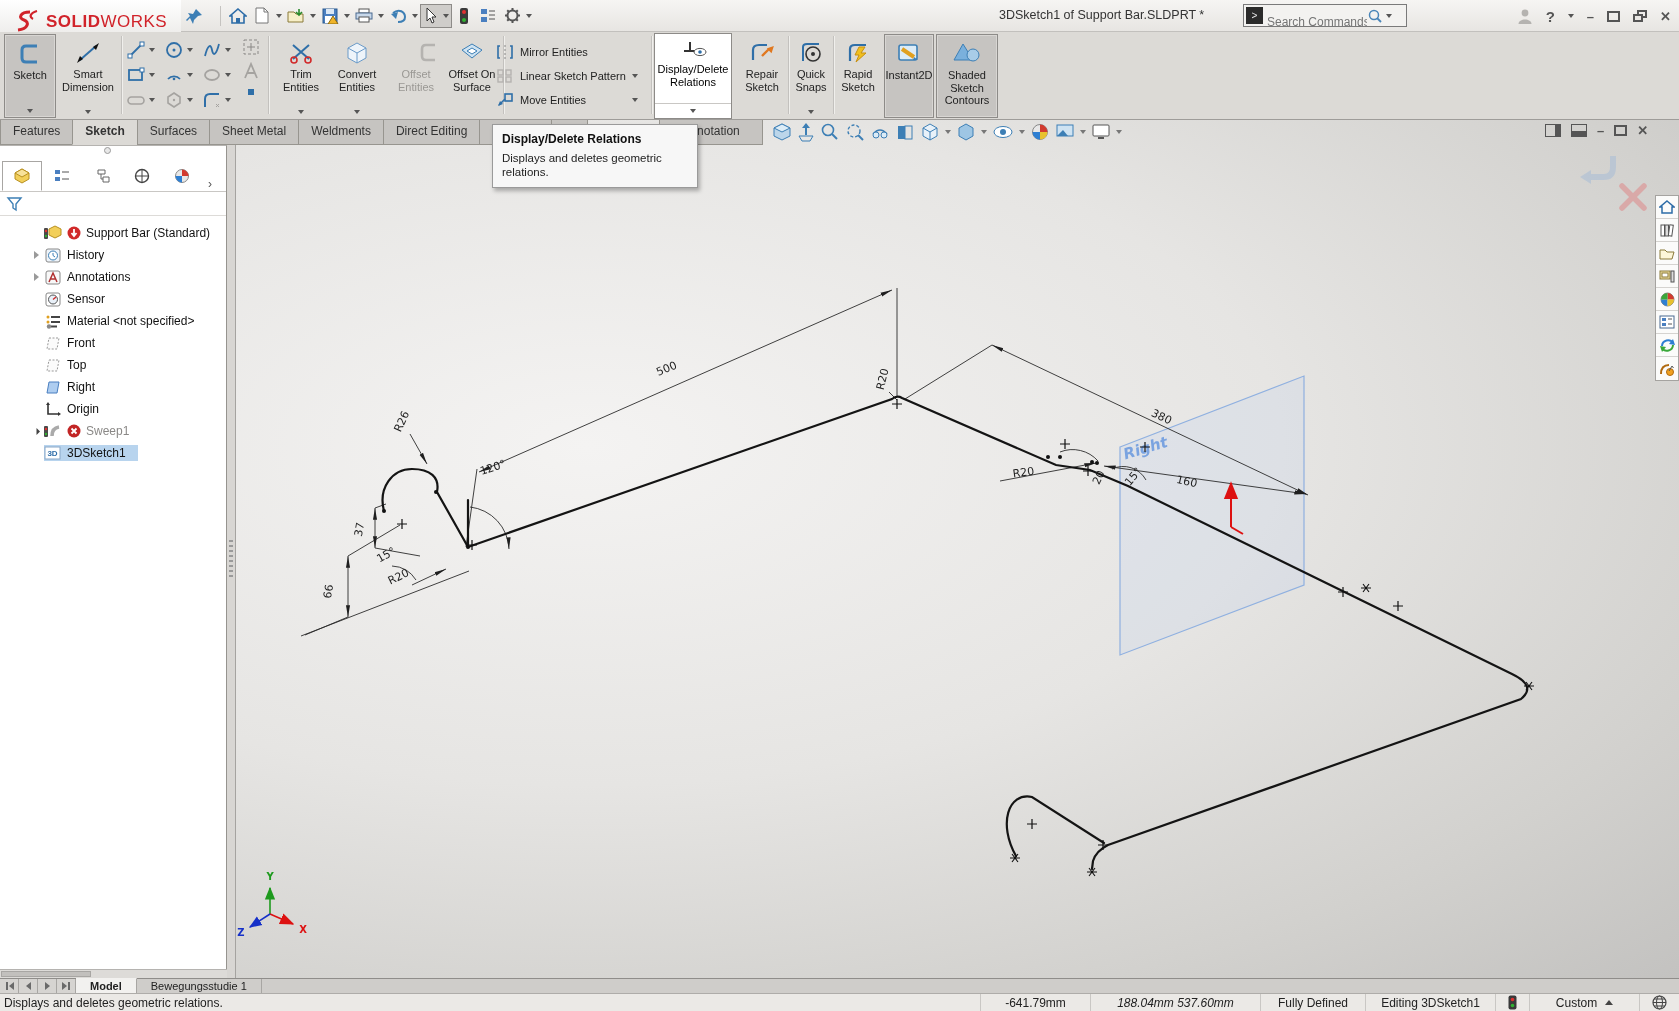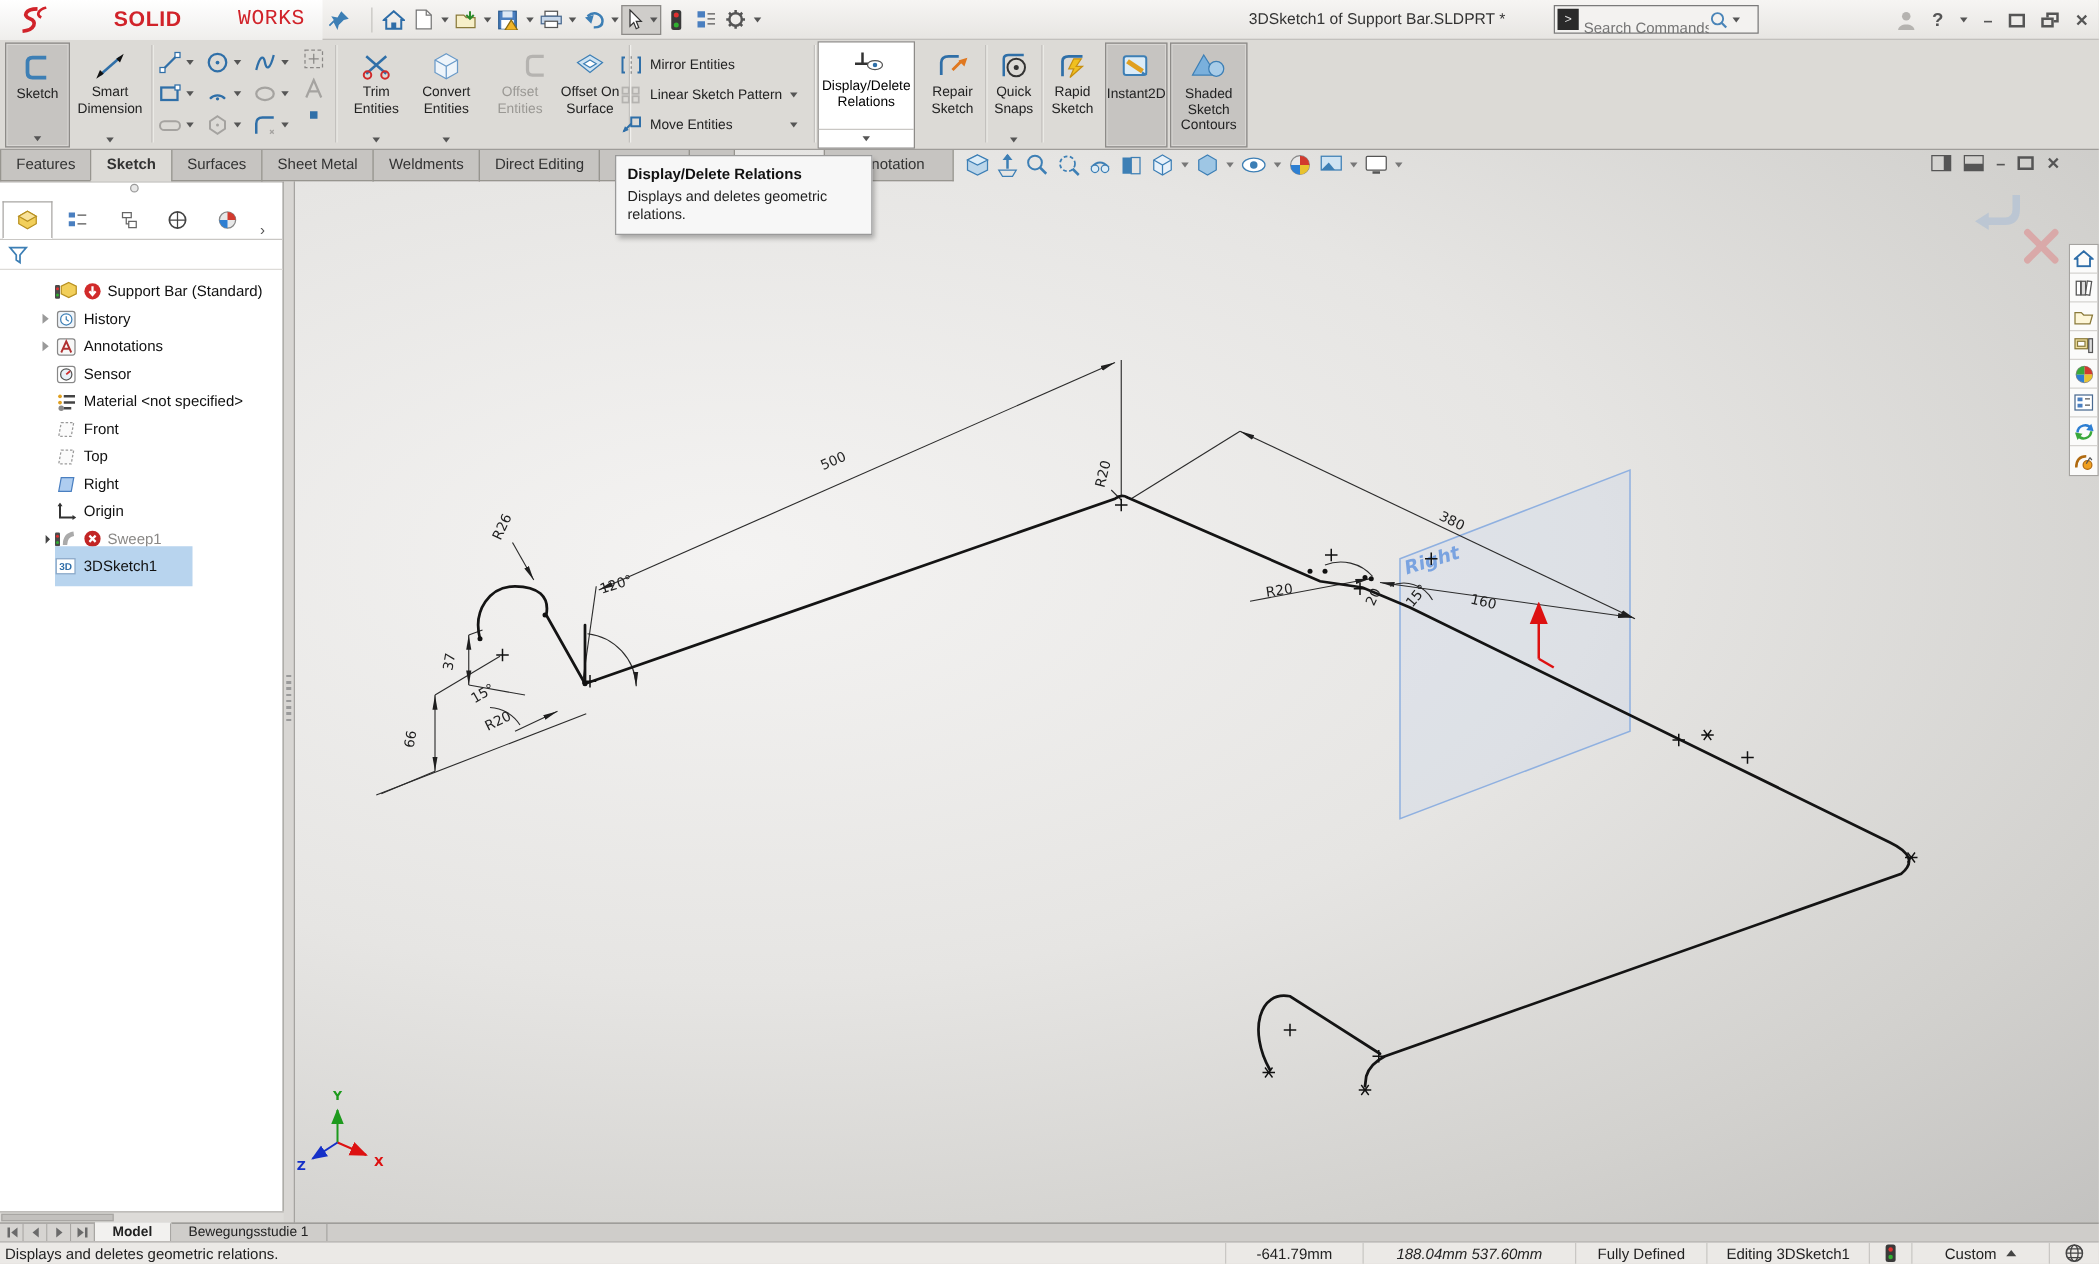--- a/index.html
+++ b/index.html
@@ -1,23 +1,23 @@
 <!DOCTYPE html>
 <html><head>
 <meta charset="utf-8">
 <style>
   *{box-sizing:border-box;margin:0;padding:0;font-family:"Liberation Sans",sans-serif;}
   html,body{width:1679px;height:1011px;overflow:hidden;background:#dcdad6;}
   .abs{position:absolute;}
   
   .titlebar{position:absolute;left:0;top:0;width:1679px;height:32px;background:linear-gradient(#f6f5f3,#e7e5e2);border-bottom:1px solid #c2c0bd;display:flex;align-items:center;z-index:40;}
-  .logo-wrap{display:flex;align-items:center;padding:0 14px 0 10px;height:32px;background:linear-gradient(#ffffff,#efeeec);gap:45px;}
+  .logo-wrap{display:flex;align-items:flex-end;padding:0 14px 0 10px;height:32px;background:linear-gradient(#ffffff,#efeeec);}
   .logo-glyph{width:30px;height:22px;margin-right:6px;}
   .logo-bold{color:#d1232a;font-weight:bold;font-size:17px;letter-spacing:.5px;}
-  .logo-light{color:#d1232a;font-weight:300;font-size:17px;letter-spacing:.5px;font-family:Liberation Mono, monospace;}
+  .logo-light{color:#d1232a;font-weight:300;font-size:17px;letter-spacing:.5px;}
   .menus{display:flex;margin-left:12px;}
   .menu-item{font-size:12px;color:#222;padding:5px 12px;cursor:default;}
   .menu-item.hovered{border:1px solid #9db6cc;background:#eef4fa;padding:4px 11px;}
   .pin{width:20px;margin-left:4px;}
   .qat{display:flex;align-items:center;margin-left:10px;}
   .qat .vsep{width:1px;height:20px;background:#c5c3c0;margin:0 5px;}
   .qicon{width:24px;height:22px;display:flex;align-items:center;justify-content:center;}
   .qcaret{width:10px;display:flex;align-items:center;justify-content:center;}
   .caret{width:0;height:0;border-left:3.5px solid transparent;border-right:3.5px solid transparent;border-top:4px solid #555;}
   .sel-box{display:flex;align-items:center;border:1px solid #8d8b88;background:#cfcdca;height:24px;padding:0 2px;}
@@ -836,21 +836,21 @@
       <span class="ticon" style="width:14px;">
           <svg width="14" height="14">
             <circle cx="7" cy="7" r="6.5" fill="#c22525"></circle>
             <path d="M4.5 4.5 L9.5 9.5 M9.5 4.5 L4.5 9.5" stroke="#fff" stroke-width="1.8"></path>
           </svg>
         </span>
       <span class="grayed">Sweep1</span>
     </div>
     <div class="trow">
       <span class="tw"></span>
-      <span class="selrow" style="display:flex;align-items:center;padding-right:28px;height:32px;">
+      <span class="selrow" style="display:flex;align-items:center;padding-right:12px;height:16px;">
         <span class="ticon">
             <svg width="18" height="14">
               <rect x="1" y="1" width="15" height="12" fill="#fff" stroke="#8aa8c8"></rect>
               <text x="8.5" y="10" text-anchor="middle" font-size="8" font-weight="bold" fill="#2e6da8" font-family="Liberation Sans,sans-serif">3D</text>
             </svg>
           </span>
         <span>3DSketch1</span>
       </span>
     </div>
   </div>

